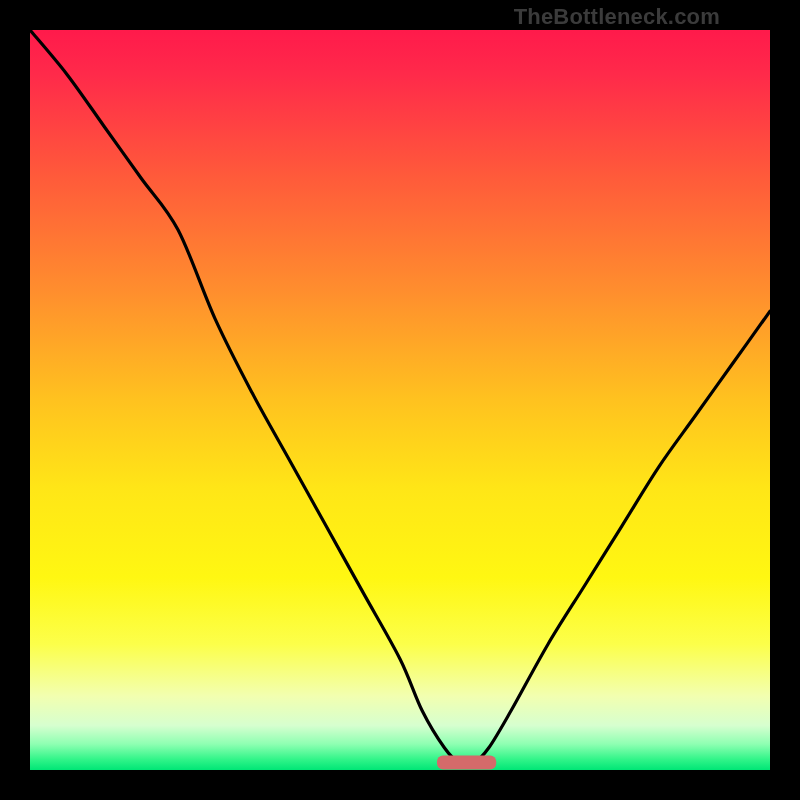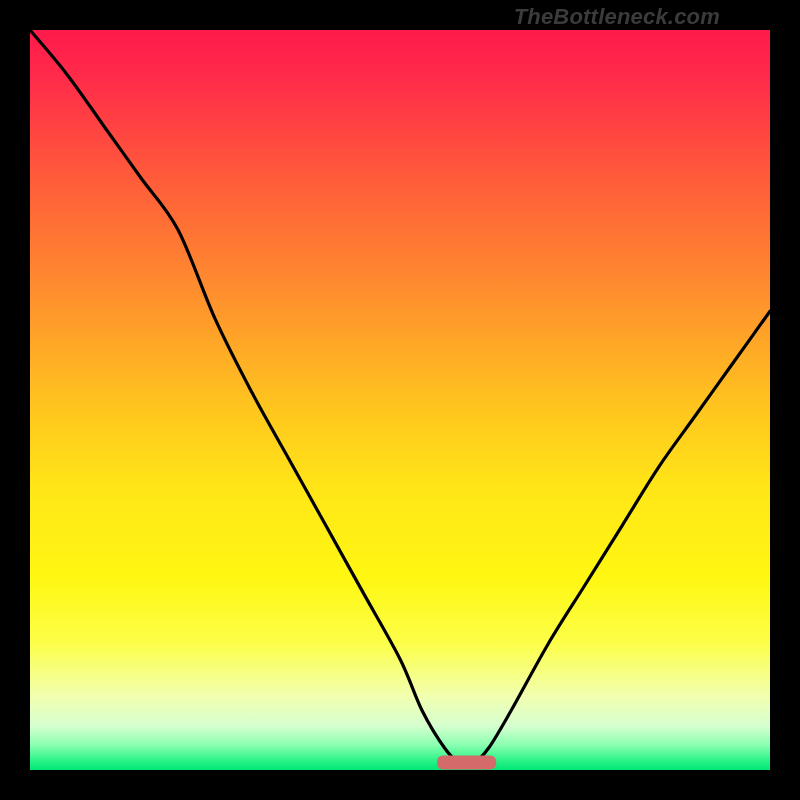--- a/index.html
+++ b/index.html
@@ -8,21 +8,20 @@
     width: 800px;
     height: 800px;
     background: #000;
     overflow: hidden;
   }
   .frame {
     position: relative;
     width: 728px;
     height: 800px;
     background: #000;
-    font-style: italic;
   }
   .plot-area {
     position: absolute;
     left: 30px;
     top: 30px;
     width: 740px;
     height: 740px;
   }
   .watermark {
     position: absolute;

